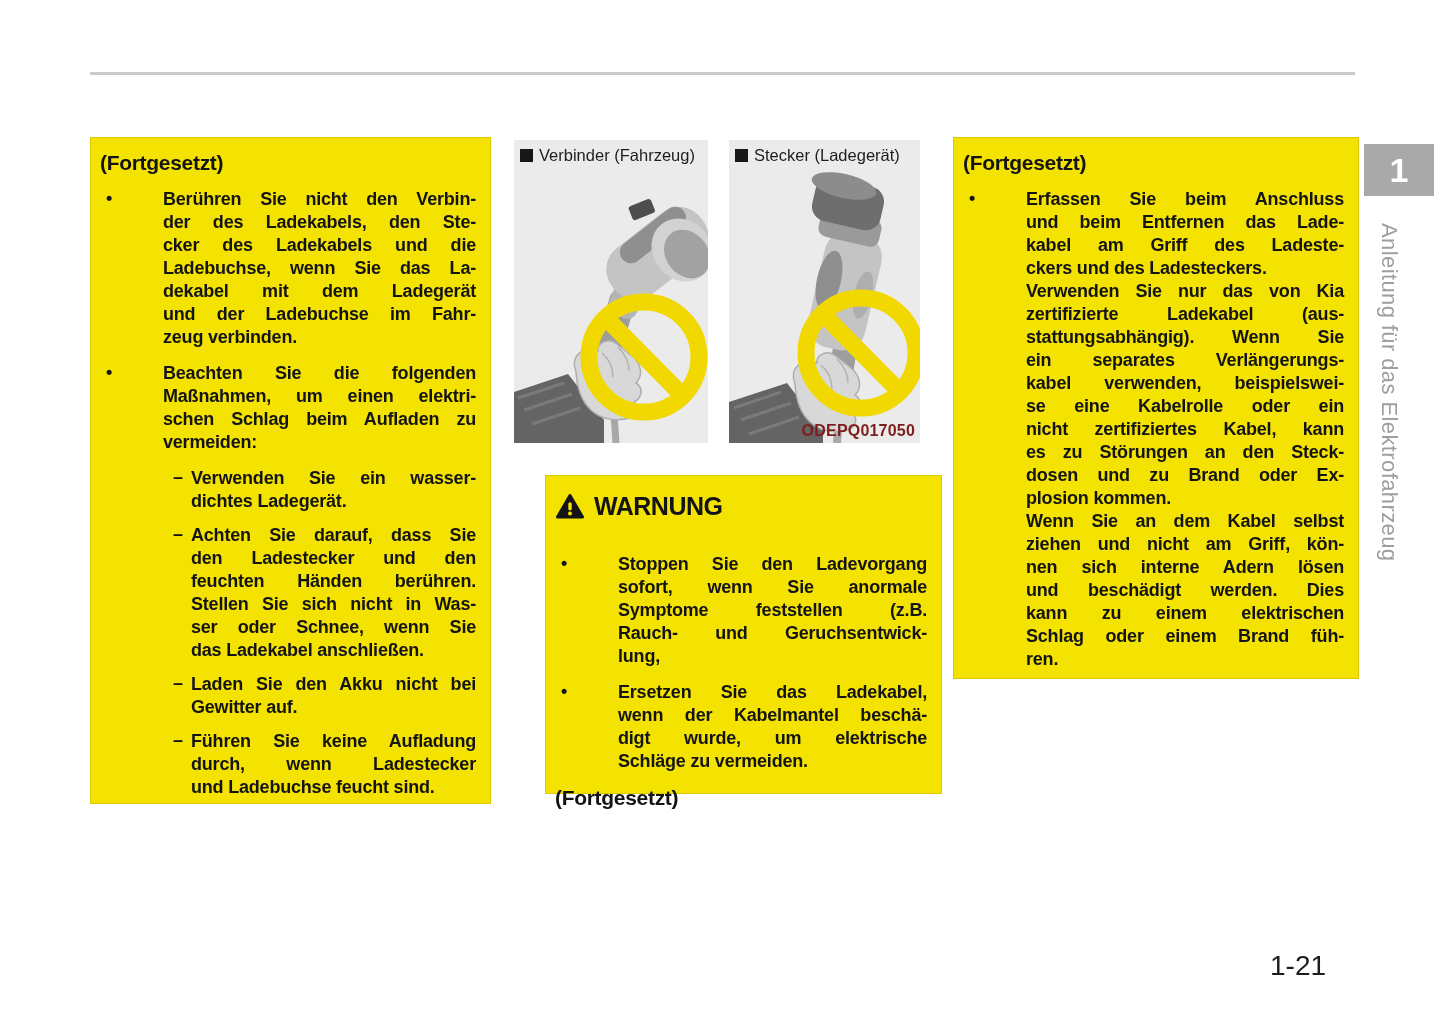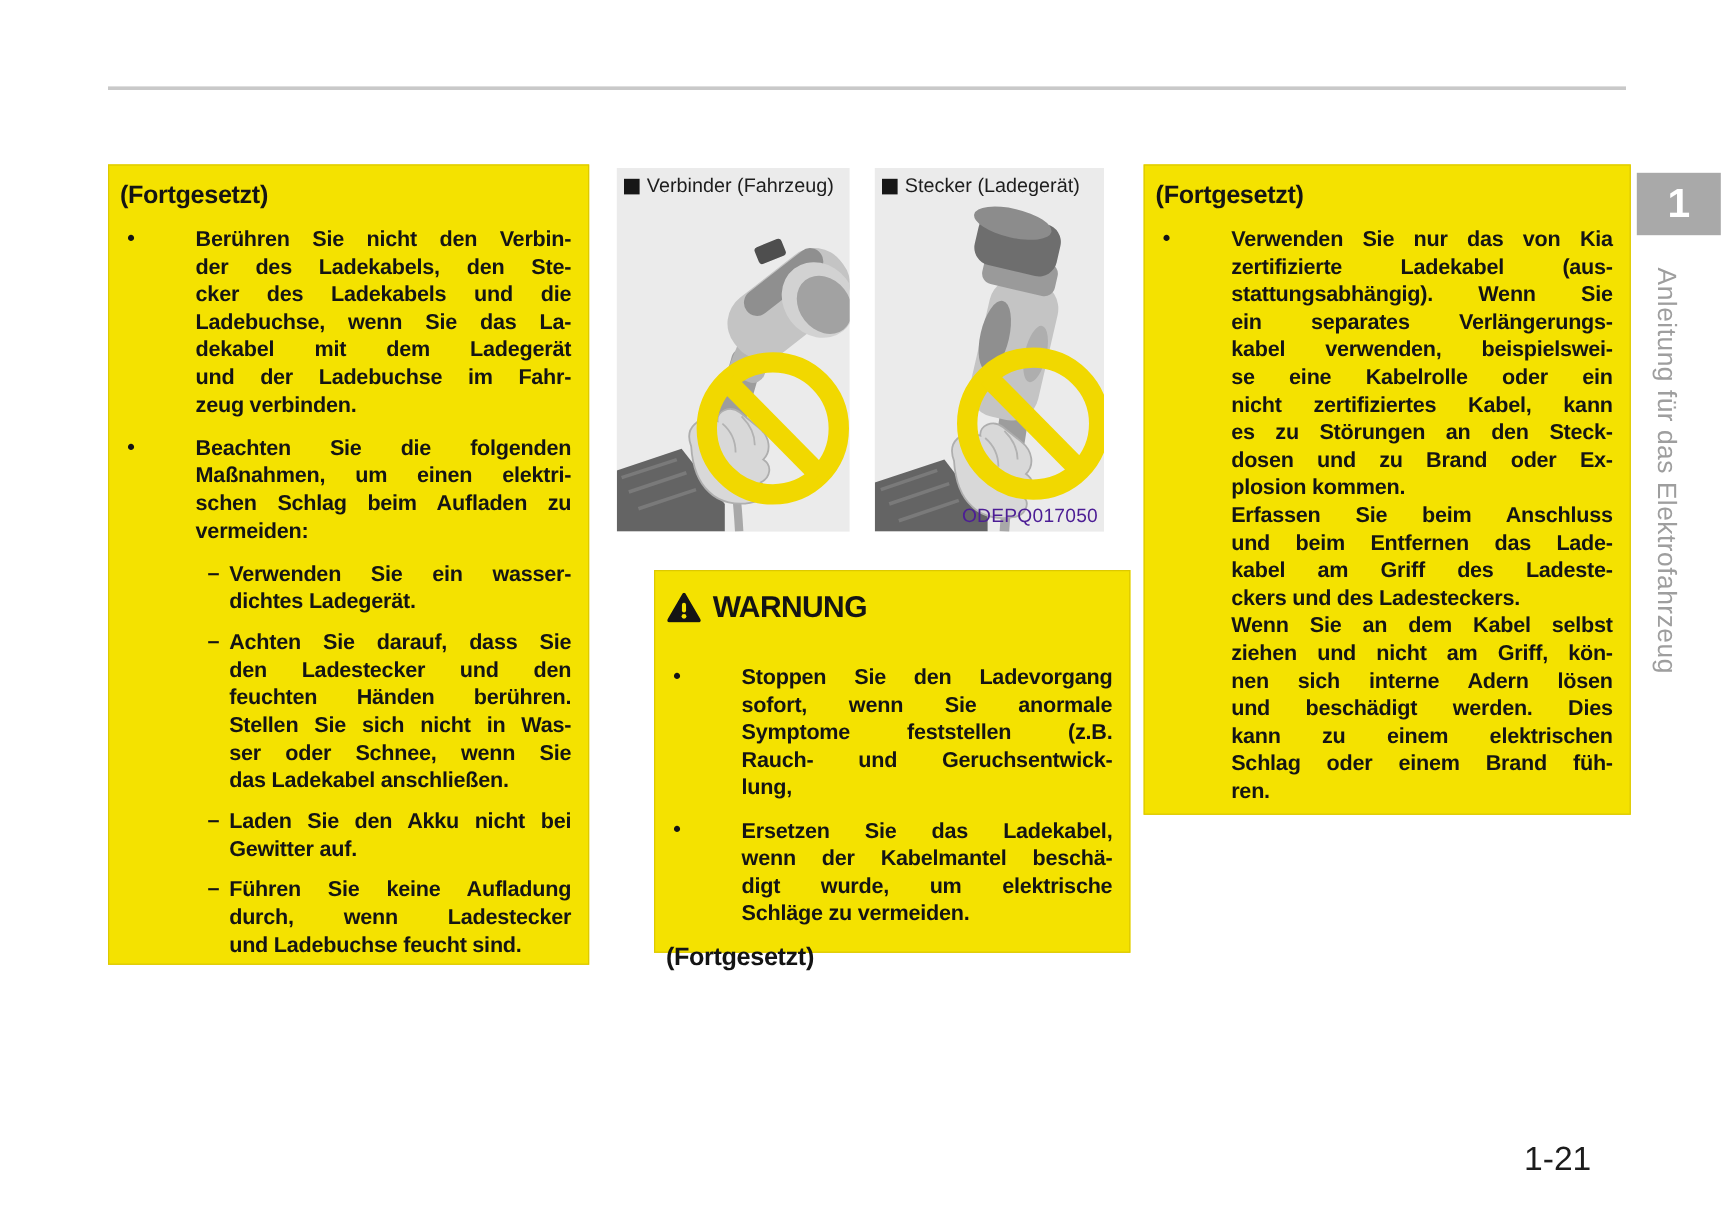--- a/index.html
+++ b/index.html
@@ -32,22 +32,22 @@
   .warn-footer{font-size:21px;font-weight:bold;letter-spacing:-0.3px;margin:4px 0 0 1px;}
 
   
   .panel{position:absolute;top:140px;height:303px;background:#ebebeb;}
   .panel-left{left:514px;width:194px;}
   .panel-right{left:729px;width:191px;}
   .panel svg.illus{position:absolute;left:0;top:0;}
   .panel-label{position:absolute;top:6px;left:6px;display:flex;align-items:center;gap:6px;
                font-size:16.5px;color:#1d1d1d;white-space:nowrap;}
   .sq{width:13px;height:13px;background:#171717;display:inline-block;flex:none;}
-  .panel-caption{position:absolute;right:5px;bottom:3px;font-size:16px;font-weight:normal;
-                 color:#4c1d95;letter-spacing:0.2px;}
+  .panel-caption{position:absolute;right:5px;bottom:3px;font-size:16px;font-weight:bold;
+                 color:#7f1d1d;letter-spacing:0.2px;}
 
   
   .chapter-tab{position:absolute;left:1364px;top:144px;width:70px;height:52px;background:#a9a9a9;
                color:#ffffff;font-size:34px;font-weight:bold;display:flex;align-items:center;
                justify-content:center;}
   .side-title{position:absolute;left:1376px;top:223px;height:400px;writing-mode:vertical-rl;
               font-size:22px;color:#9e9e9e;letter-spacing:0.4px;white-space:nowrap;}
 
   .page-num{position:absolute;left:1270px;top:950px;width:122px;
             font-size:28px;color:#1c1c1c;}
@@ -250,40 +250,40 @@
   <section class="ybox right-box">
     <div class="box-label">(Fortgesetzt)</div>
     <div>
 
     <div class="blk">
         <span class="marker">•</span>
         <div class="txt">
 
         <div class="para">
 
+          <div class="line">Erfassen Sie beim Anschluss</div>
+              <div class="line">und beim Entfernen das Lade-</div>
+              <div class="line">kabel am Griff des Ladeste-</div>
+              <div class="line">ckers und des Ladesteckers.</div>
+            </div>
+            <div class="para">
+
           <div class="line">Verwenden Sie nur das von Kia</div>
               <div class="line">zertifizierte Ladekabel (aus-</div>
               <div class="line">stattungsabhängig). Wenn Sie</div>
               <div class="line">ein separates Verlängerungs-</div>
               <div class="line">kabel verwenden, beispielswei-</div>
               <div class="line">se eine Kabelrolle oder ein</div>
               <div class="line">nicht zertifiziertes Kabel, kann</div>
               <div class="line">es zu Störungen an den Steck-</div>
               <div class="line">dosen und zu Brand oder Ex-</div>
               <div class="line">plosion kommen.</div>
             </div>
             <div class="para">
 
-          <div class="line">Erfassen Sie beim Anschluss</div>
-              <div class="line">und beim Entfernen das Lade-</div>
-              <div class="line">kabel am Griff des Ladeste-</div>
-              <div class="line">ckers und des Ladesteckers.</div>
-            </div>
-            <div class="para">
-
           <div class="line">Wenn Sie an dem Kabel selbst</div>
               <div class="line">ziehen und nicht am Griff, kön-</div>
               <div class="line">nen sich interne Adern lösen</div>
               <div class="line">und beschädigt werden. Dies</div>
               <div class="line">kann zu einem elektrischen</div>
               <div class="line">Schlag oder einem Brand füh-</div>
               <div class="line">ren.</div>
             </div>
           </div>
       </div>

